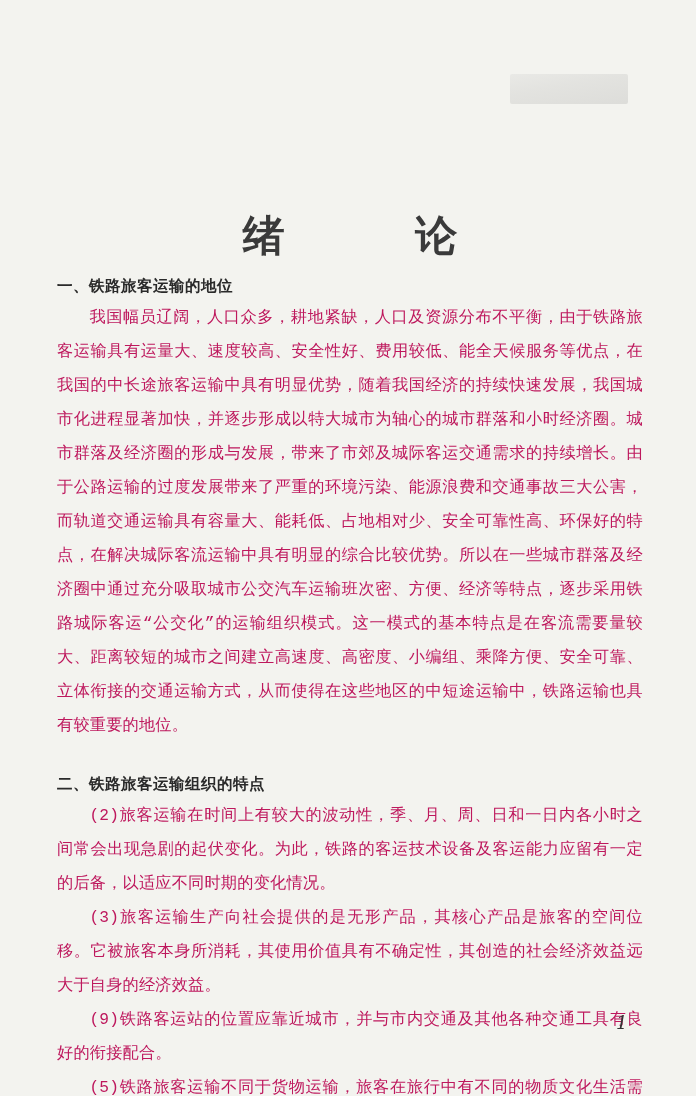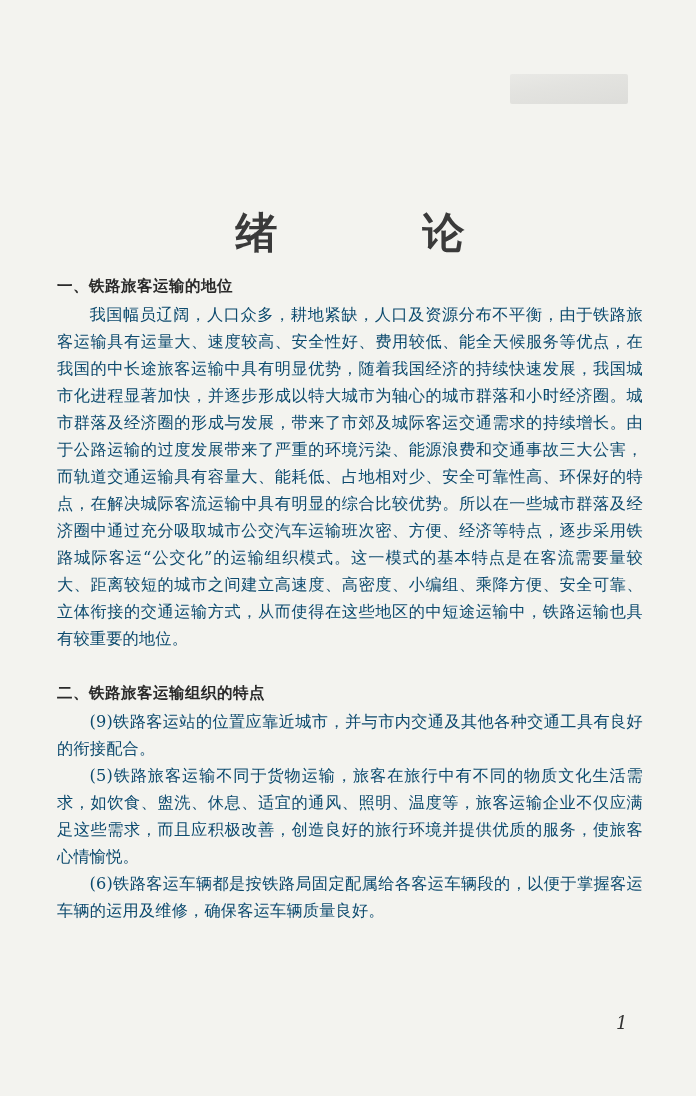--- a/index.html
+++ b/index.html
@@ -22,33 +22,34 @@
     position: absolute; left: 200px; top: 4px; width: 118px; height: 30px;
     background: linear-gradient(170deg, #bbb 0%, #999 40%, #777 100%);
     border-radius: 2px;
   }
   .page {
     position: absolute; left: 57px; top: 205px; width: 586px;
   }
   .chapter-title {
     text-align: center; font-size: 42px; font-weight: bold; color: #3a3a3a;
     letter-spacing: 60px; margin-left: 60px; height: 62px; line-height: 62px;
-    font-family: Liberation Mono, monospace;
+    font-family: Liberation Serif, serif;
   }
   .section-heading {
     font-family: "DejaVu Sans", "Liberation Sans", sans-serif;
     font-weight: bold; font-size: 15.5px; color: #2a2a2a;
     height: 30px; line-height: 30px; letter-spacing: 0.5px;
   }
   .sec1 { margin-top: 4px; }
   .sec2 { margin-top: 26px; }
   .para {
-    font-size: 16.2px; line-height: 27px; text-align: justify;
-    text-indent: 2em; margin: 0; color: #0c4a6e;
+    font-size: 16.2px; line-height: 34px; text-align: justify;
+    text-indent: 2em; margin: 0; color: #be185d;
     letter-spacing: 0.2px;
+    font-family: Liberation Mono, monospace;
   }
   .page-number {
     position: absolute; left: 616px; top: 1012px; font-style: italic;
     font-size: 18px; color: #333; font-family: "DejaVu Serif", serif;
   }
 </style>
 </head>
 <body>
 
 <div class="bleed-header">
@@ -56,19 +57,21 @@
   <div class="img"></div>
 </div>
 
 <div class="page">
   <div class="chapter-title">绪 论</div>
 
   <div class="section-heading sec1">一、铁路旅客运输的地位</div>
   <p class="para">我国幅员辽阔，人口众多，耕地紧缺，人口及资源分布不平衡，由于铁路旅客运输具有运量大、速度较高、安全性好、费用较低、能全天候服务等优点，在我国的中长途旅客运输中具有明显优势，随着我国经济的持续快速发展，我国城市化进程显著加快，并逐步形成以特大城市为轴心的城市群落和小时经济圈。城市群落及经济圈的形成与发展，带来了市郊及城际客运交通需求的持续增长。由于公路运输的过度发展带来了严重的环境污染、能源浪费和交通事故三大公害，而轨道交通运输具有容量大、能耗低、占地相对少、安全可靠性高、环保好的特点，在解决城际客流运输中具有明显的综合比较优势。所以在一些城市群落及经济圈中通过充分吸取城市公交汽车运输班次密、方便、经济等特点，逐步采用铁路城际客运“公交化”的运输组织模式。这一模式的基本特点是在客流需要量较大、距离较短的城市之间建立高速度、高密度、小编组、乘降方便、安全可靠、立体衔接的交通运输方式，从而使得在这些地区的中短途运输中，铁路运输也具有较重要的地位。</p>
 
   <div class="section-heading sec2">二、铁路旅客运输组织的特点</div>
+  <p class="para">(2)旅客运输在时间上有较大的波动性，季、月、周、日和一日内各小时之间常会出现急剧的起伏变化。为此，铁路的客运技术设备及客运能力应留有一定的后备，以适应不同时期的变化情况。</p>
+  <p class="para">(3)旅客运输生产向社会提供的是无形产品，其核心产品是旅客的空间位移。它被旅客本身所消耗，其使用价值具有不确定性，其创造的社会经济效益远大于自身的经济效益。</p>
   <p class="para">(9)铁路客运站的位置应靠近城市，并与市内交通及其他各种交通工具有良好的衔接配合。</p>
   <p class="para">(5)铁路旅客运输不同于货物运输，旅客在旅行中有不同的物质文化生活需求，如饮食、盥洗、休息、适宜的通风、照明、温度等，旅客运输企业不仅应满足这些需求，而且应积极改善，创造良好的旅行环境并提供优质的服务，使旅客心情愉悦。</p>
   <p class="para">(6)铁路客运车辆都是按铁路局固定配属给各客运车辆段的，以便于掌握客运车辆的运用及维修，确保客运车辆质量良好。</p>
 
 </div>
 
 <div class="page-number">1</div>
 
 </body></html>

